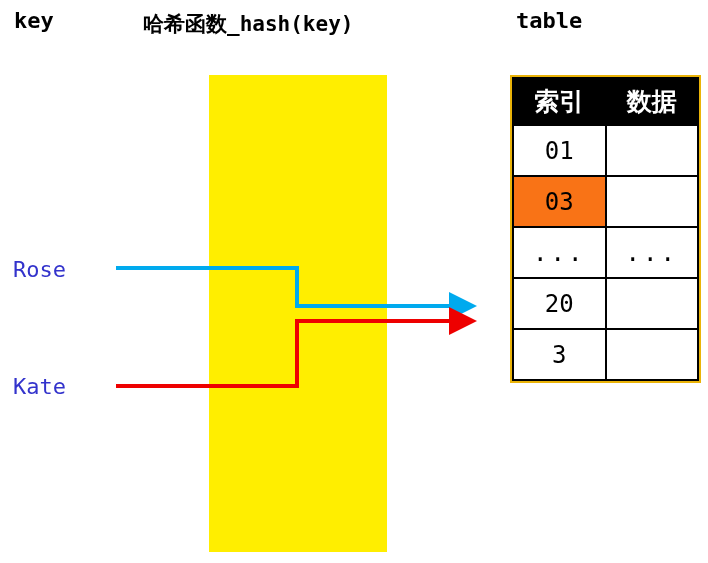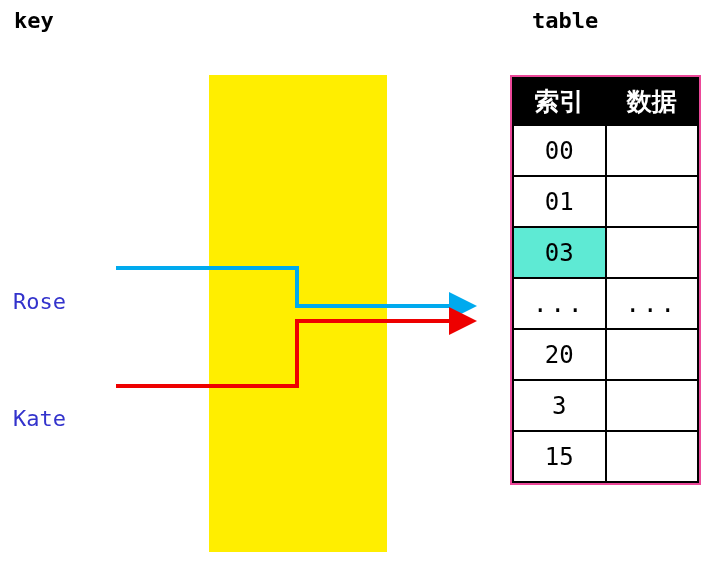--- a/index.html
+++ b/index.html
@@ -20,57 +20,56 @@
   .hdr {
     position: absolute;
     font-family: "DejaVu Sans Mono", monospace;
     font-weight: bold;
     font-size: 22px;
     color: #000000;
     white-space: nowrap;
   }
   #hdr-key   { left: 14px;  top: 8px; }
   #hdr-func  { left: 143px; top: 10px; font-size: 21px; }
-  #hdr-table { left: 532px; top: 8px; }
+  #hdr-table { left: 516px; top: 8px; }
 
   
   #hash-box {
     position: absolute;
     left: 209px;
     top: 75px;
     width: 178px;
     height: 477px;
     background: #ffee00;
   }
 
   
   .keylabel {
     position: absolute;
     font-family: "DejaVu Sans Mono", monospace;
     font-size: 22px;
     color: #3333cc;
     white-space: nowrap;
-    margin-top: 32px;
   }
   #key-rose { left: 13px; top: 257px; }
   #key-kate { left: 13px; top: 374px; }
 
   
   #arrows {
     position: absolute;
     left: 0; top: 0;
     width: 708px; height: 563px;
   }
 
   
   #table-wrap {
     position: absolute;
     left: 468px;
     top: 75px;
-    border: 2px solid #ec4899;
+    border: 2px solid #eab308;
     border-collapse: collapse;
     margin-left: 42px;
   }
   table.htab {
     border-collapse: collapse;
     font-family: "DejaVu Sans Mono", monospace;
   }
   table.htab td {
     border: 2px solid #000000;
     width: 103px;
@@ -83,33 +82,34 @@
   }
   table.htab tr.head td {
     background: #000000;
     color: #ffffff;
     font-family: "DejaVu Sans", sans-serif;
     font-weight: bold;
     font-size: 25px;
     height: 45px;
   }
   td.hit {
-    background: #5eead4;
+    background: #f97316;
   }
   td.dots {
     font-size: 26px;
     letter-spacing: 3px;
   }
 </style>
 </head>
 <body>
 
 <div id="canvas">
 
   <div class="hdr" id="hdr-key">key</div>
+  <div class="hdr" id="hdr-func">哈希函数_hash(key)</div>
   <div class="hdr" id="hdr-table">table</div>
 
   <div id="hash-box"></div>
 
   <div class="keylabel" id="key-rose">Rose</div>
   <div class="keylabel" id="key-kate">Kate</div>
 
   <svg id="arrows" viewBox="0 0 708 563">
     <defs>
       <marker id="ah-blue" markerWidth="7" markerHeight="7" refX="6" refY="3.5" orient="auto">
@@ -126,44 +126,36 @@
   </svg>
 
   <div id="table-wrap">
     <table class="htab">
       <tbody id="tbody">
           <tr class="head">
             <td>索引</td>
             <td>数据</td>
           </tr>
           <tr>
-            <td>00</td>
-            <td></td>
-          </tr>
-          <tr>
             <td>01</td>
             <td></td>
           </tr>
           <tr>
             <td class="hit">03</td>
             <td></td>
           </tr>
           <tr>
             <td class="dots">...</td>
             <td class="dots">...</td>
           </tr>
           <tr>
             <td>20</td>
             <td></td>
           </tr>
           <tr>
             <td>3</td>
             <td></td>
           </tr>
-          <tr>
-            <td>15</td>
-            <td></td>
-          </tr>
         </tbody>
     </table>
   </div>
 
 </div>
 
 </body></html>

